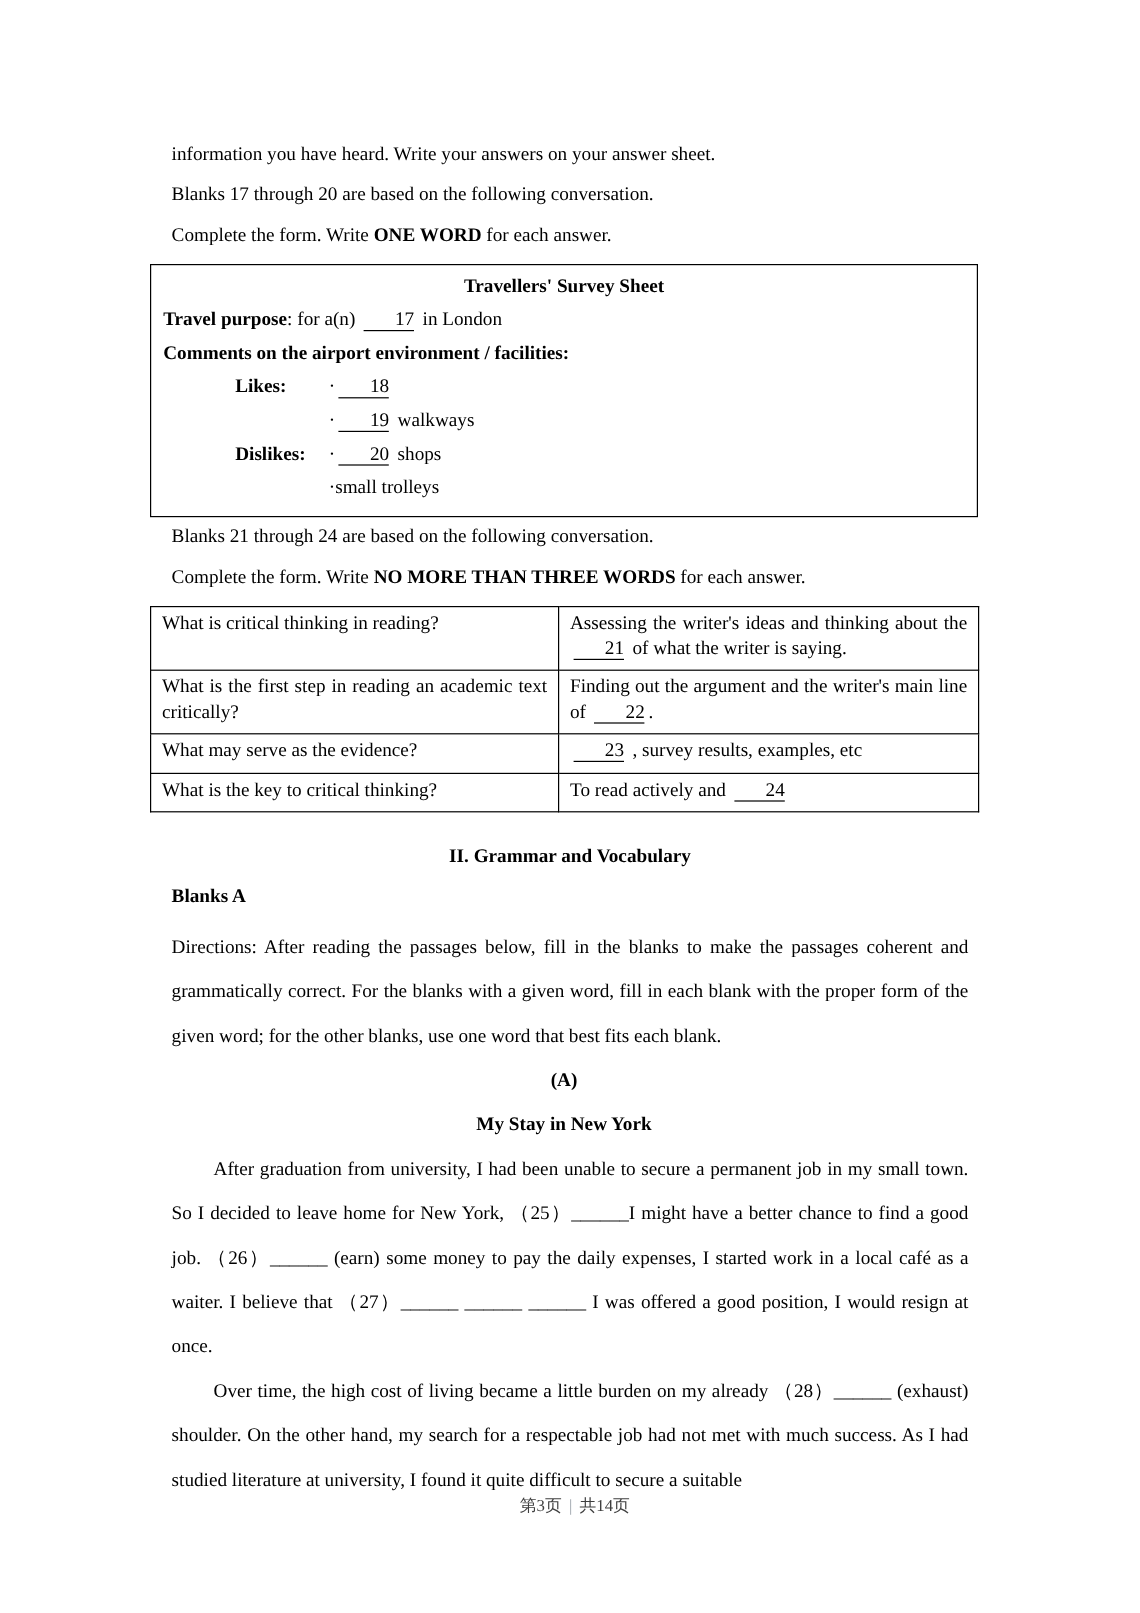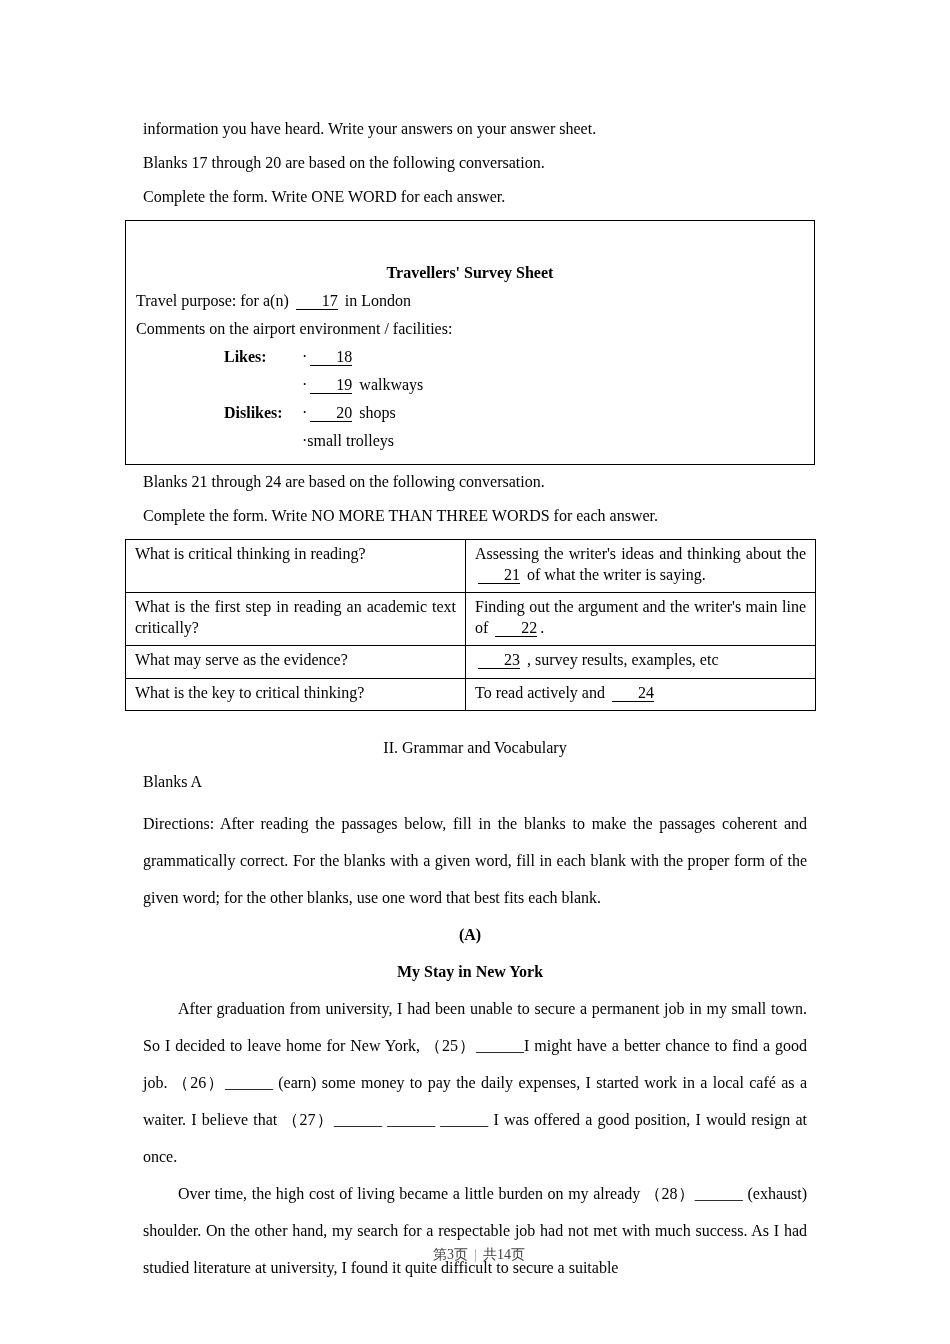--- a/index.html
+++ b/index.html
@@ -6,29 +6,29 @@
   body {
     width: 950px; height: 1344px;
     background: #ffffff;
     font-family: "Liberation Serif", serif;
     font-size: 16px;
     color: #000;
     position: relative;
     overflow: hidden;
   }
   .content { position: absolute; left: 125px; top: 118px; width: 690px; }
-  .b { font-weight: normal; }
+  .b { font-weight: bold; }
   .t { padding-left: 18px; padding-right: 8px; line-height: 21px; margin: 0 0 13px 0; }
 
   
   .survey-box { border: 1px solid #000; padding: 4px 10px 9px 10px; margin: 2px 0 6px 0; }
-  .sv-title { text-align: center; font-weight: bold; line-height: 28px; margin-top: 34px; }
+  .sv-title { text-align: center; font-weight: bold; line-height: 28px; }
   .sv-line { line-height: 28px; }
   .sv-ind { padding-left: 60px; }
-  .sv-label { display: inline-block; width: 78px; font-weight: bold; margin-left: 28px; }
+  .sv-label { display: inline-block; width: 78px; font-weight: bold; }
 
   .blank {
     display: inline-block; min-width: 42px; text-align: right;
     border-bottom: 1px solid #000; line-height: 17px; margin: 0 3px;
   }
 
   
   table.qa { border-collapse: collapse; table-layout: fixed; width: 690px; margin: 0; }
   table.qa td {
     border: 1px solid #000; vertical-align: top;

